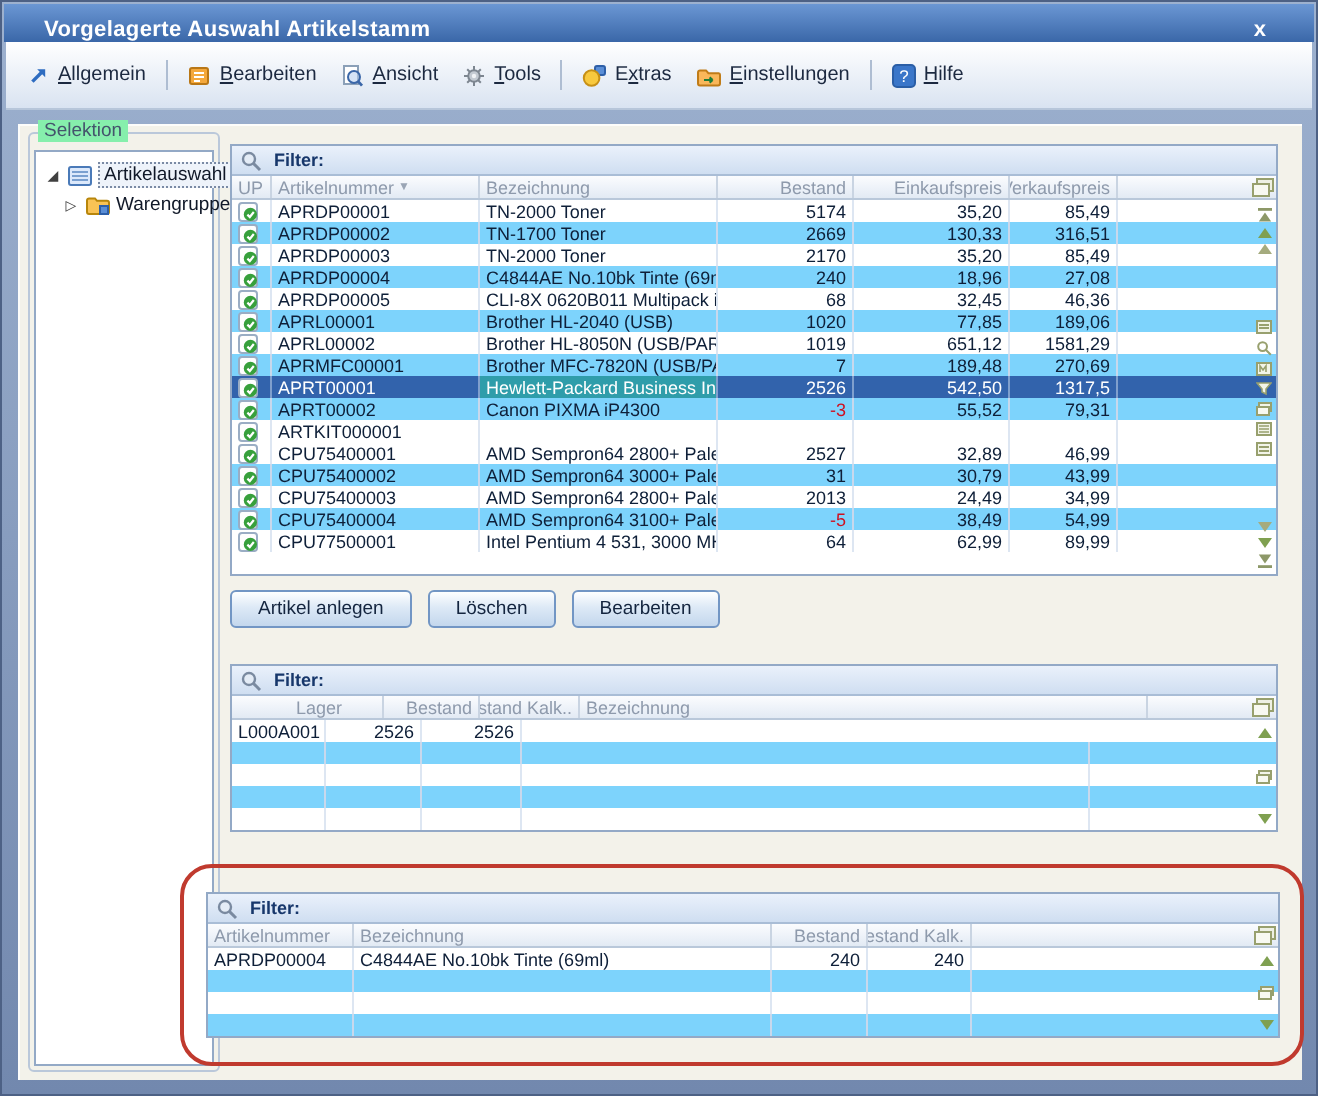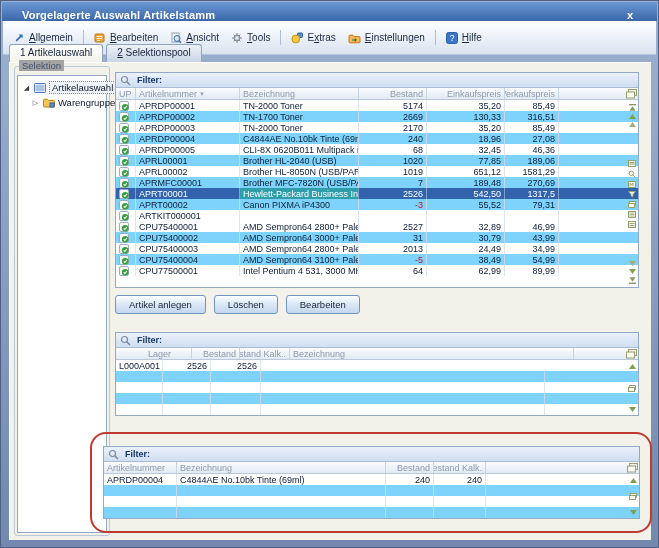--- a/index.html
+++ b/index.html
@@ -11,21 +11,21 @@
   .menubar{position:absolute;top:20px;left:2px;right:2px;height:34px;background:linear-gradient(#ffffff,#d9e3f1);border-bottom:1px solid #b7c6da;display:flex;align-items:center;padding:0 5px;font-size:10px;color:#1c2940;}
   .menu-item{display:flex;align-items:center;gap:4px;padding:2px 6px;border-radius:2px;white-space:nowrap;}
   .menu-item u{text-decoration:underline;}
   .msep{width:1px;height:15px;background:#aebdd2;margin:0 4px;}
   .tabrow{position:absolute;top:43px;left:8px;height:18px;display:flex;gap:3px;font-size:10px;}
   .tab{padding:2px 10px 0 10px;border:1px solid #8fa3bd;border-bottom:none;border-radius:3px 3px 0 0;background:linear-gradient(#eef2f8,#c9d4e4);color:#16253e;white-space:nowrap;}
   .tab.active{background:linear-gradient(#fefefd,#f3f2ea);}
   .content{position:absolute;left:8px;top:61px;width:642px;height:478px;background:#f3f2ea;border-top:1px solid #fdfdfb;border-left:1px solid #fdfdfb;}
   
   .groupbox{position:absolute;left:4px;top:3px;width:96px;height:470px;border:1px solid #bac8da;border-radius:3px;}
-  .groupbox-label{position:absolute;top:-7px;left:4px;background:#a3a3a3;padding:0 3px;font-size:9.5px;color:#44546c;}
+  .groupbox-label{position:absolute;top:-7px;left:4px;background:#86efac;padding:0 3px;font-size:9.5px;color:#44546c;}
   .treepanel{position:absolute;left:2px;right:2px;top:8px;bottom:2px;background:#fff;border:1px solid #93a9c6;padding-top:4px;}
   .tree-item{display:flex;align-items:center;gap:3px;font-size:9.5px;height:15px;color:#101828;white-space:nowrap;}
   .tree-item .tw{width:9px;text-align:center;font-size:7px;color:#404040;flex:none;}
   .tree-item .tlabel.selfocus{border:1px dotted #7a8aa4;background:#eef3fa;padding:0 2px;}
   
   .grid{position:absolute;background:#fff;border:1px solid #93a9c6;font-size:9px;color:#0e1f38;}
   .gfilter{height:15px;background:linear-gradient(#eaf1fb,#cfdef1);border-bottom:1px solid #a9bdd6;display:flex;align-items:center;gap:6px;padding:0 4px;font-weight:bold;color:#17376b;}
   .ghead{height:12px;display:flex;background:linear-gradient(#fbfcfe,#e2eaf4);border-bottom:1px solid #b9c8da;color:#8e9aac;position:relative;}
   .hcell{padding:0 3px;border-right:1px solid #c9d4e2;display:flex;align-items:center;overflow:hidden;white-space:nowrap;flex:none;gap:2px;}
   .hcell.r{justify-content:flex-end;}
@@ -114,24 +114,20 @@
       <div class="msep"></div>
       <div class="menu-item">
         <span class="sicon"><svg width="12" height="12">
             <rect x="0.5" y="0.5" width="11" height="11" rx="2" fill="#3a76c9" stroke="#2a5ea6"></rect>
             <text x="6" y="9" font-size="8.5" fill="#fff" text-anchor="middle" font-family="Liberation Sans, sans-serif">?</text>
           </svg></span>
         <span><u>H</u>ilfe</span>
       </div>
     </div>
 
-  <div class="tabrow">
-      <div class="tab active">1 Artikelauswahl</div>
-      <div class="tab"><u>2</u> Selektionspool</div>
-    </div>
 
   <div class="content">
 
     <div class="groupbox">
       <span class="groupbox-label">Selektion</span>
       <div class="treepanel">
           <div class="tree-item" style="padding-left: 4px;">
             <span class="tw">◢</span>
             <span class="sicon"><svg width="12" height="10">
                 <rect x="0.5" y="0.5" width="11" height="9" rx="1" fill="#dce9fb" stroke="#4a7ab8"></rect>

